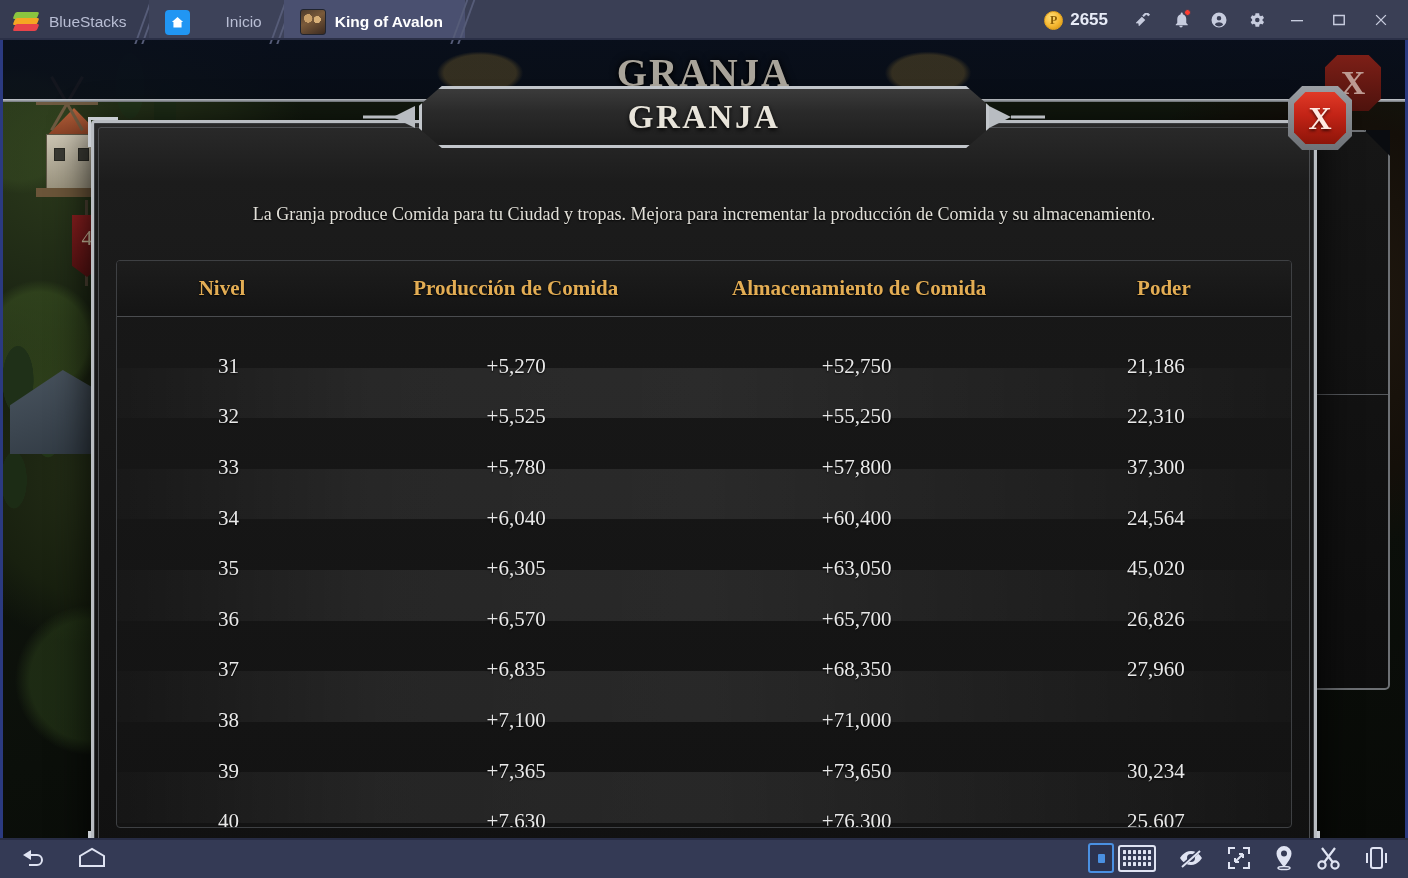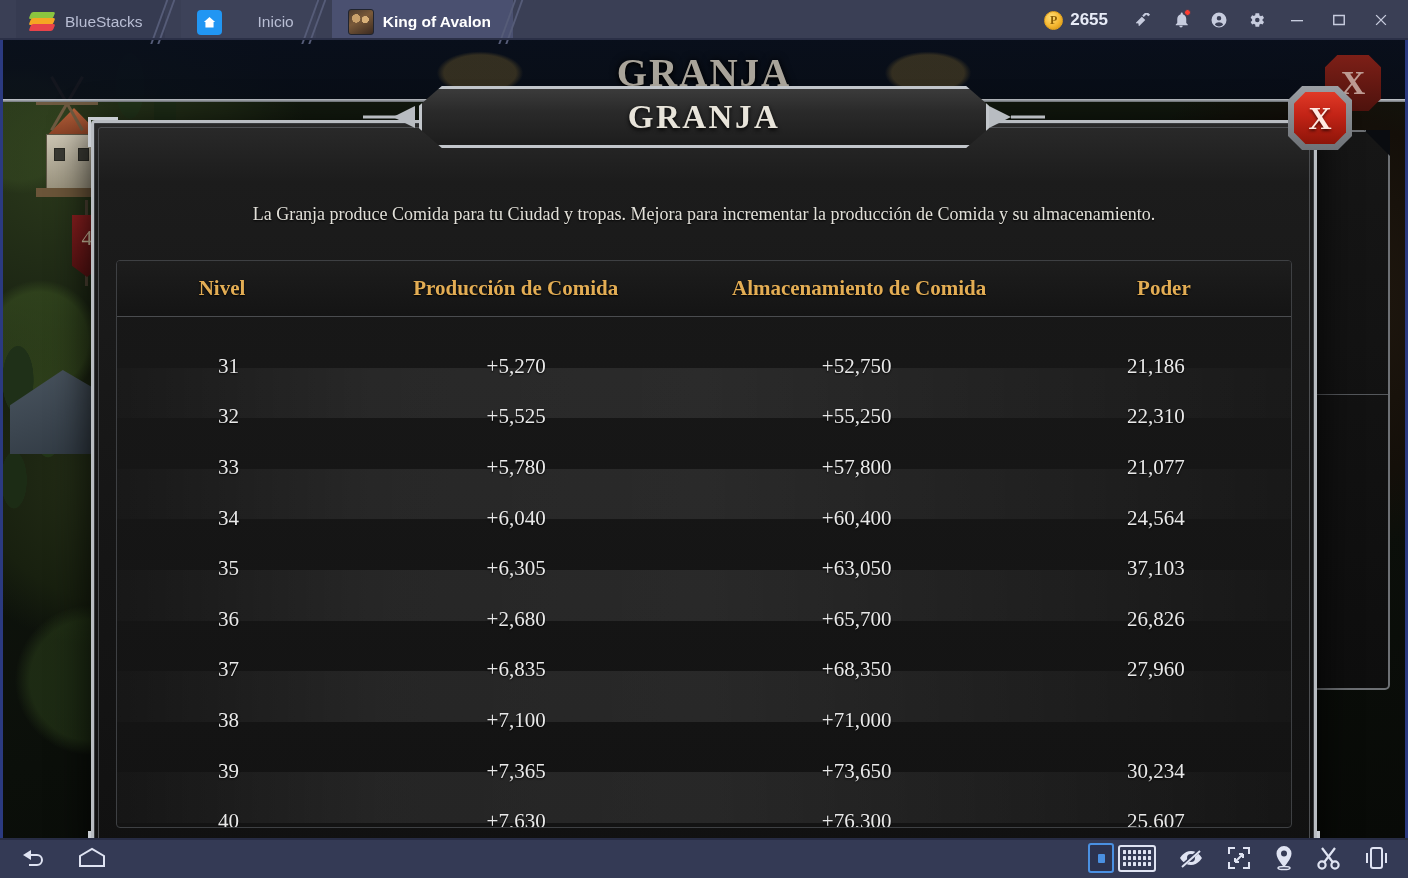--- a/index.html
+++ b/index.html
@@ -21,21 +21,20 @@
   .bs-topbar::after {
     content: ""; position: absolute; left: 0; right: 0; bottom: 0; height: 2px;
     background: #2b3047;
   }
   .bs-tab {
     position: relative; height: 40px;
     display: flex; align-items: center; gap: 9px;
     padding: 4px 22px 0 16px;
     color: #b9bed4; font-size: 15.5px;
     white-space: nowrap;
-    margin-left: 16px;
   }
   .bs-tab.brand { background: #363b51; padding-left: 14px; }
   .bs-tab.home { background: #3d4259; gap: 36px; }
   .bs-tab.active { background: #4a5070; color: #ffffff; font-weight: bold; }
   .bs-slant {
     position: absolute; top: 0; height: 40px; width: 26px;
     pointer-events: none;
   }
   .bs-slant i {
     position: absolute; top: -4px; height: 48px; width: 2px;
@@ -564,37 +563,37 @@
             <div class="trow alt">
               <div class="td c0">32</div>
               <div class="td c1">+5,525</div>
               <div class="td c2">+55,250</div>
               <div class="td c3">22,310</div>
             </div>
             <div class="trow">
               <div class="td c0">33</div>
               <div class="td c1">+5,780</div>
               <div class="td c2">+57,800</div>
-              <div class="td c3">21,077</div>
+              <div class="td c3">37,300</div>
             </div>
             <div class="trow alt">
               <div class="td c0">34</div>
               <div class="td c1">+6,040</div>
               <div class="td c2">+60,400</div>
               <div class="td c3">24,564</div>
             </div>
             <div class="trow">
               <div class="td c0">35</div>
               <div class="td c1">+6,305</div>
               <div class="td c2">+63,050</div>
-              <div class="td c3">37,103</div>
+              <div class="td c3">45,020</div>
             </div>
             <div class="trow alt">
               <div class="td c0">36</div>
-              <div class="td c1">+2,680</div>
+              <div class="td c1">+6,570</div>
               <div class="td c2">+65,700</div>
               <div class="td c3">26,826</div>
             </div>
             <div class="trow">
               <div class="td c0">37</div>
               <div class="td c1">+6,835</div>
               <div class="td c2">+68,350</div>
               <div class="td c3">27,960</div>
             </div>
             <div class="trow alt">

